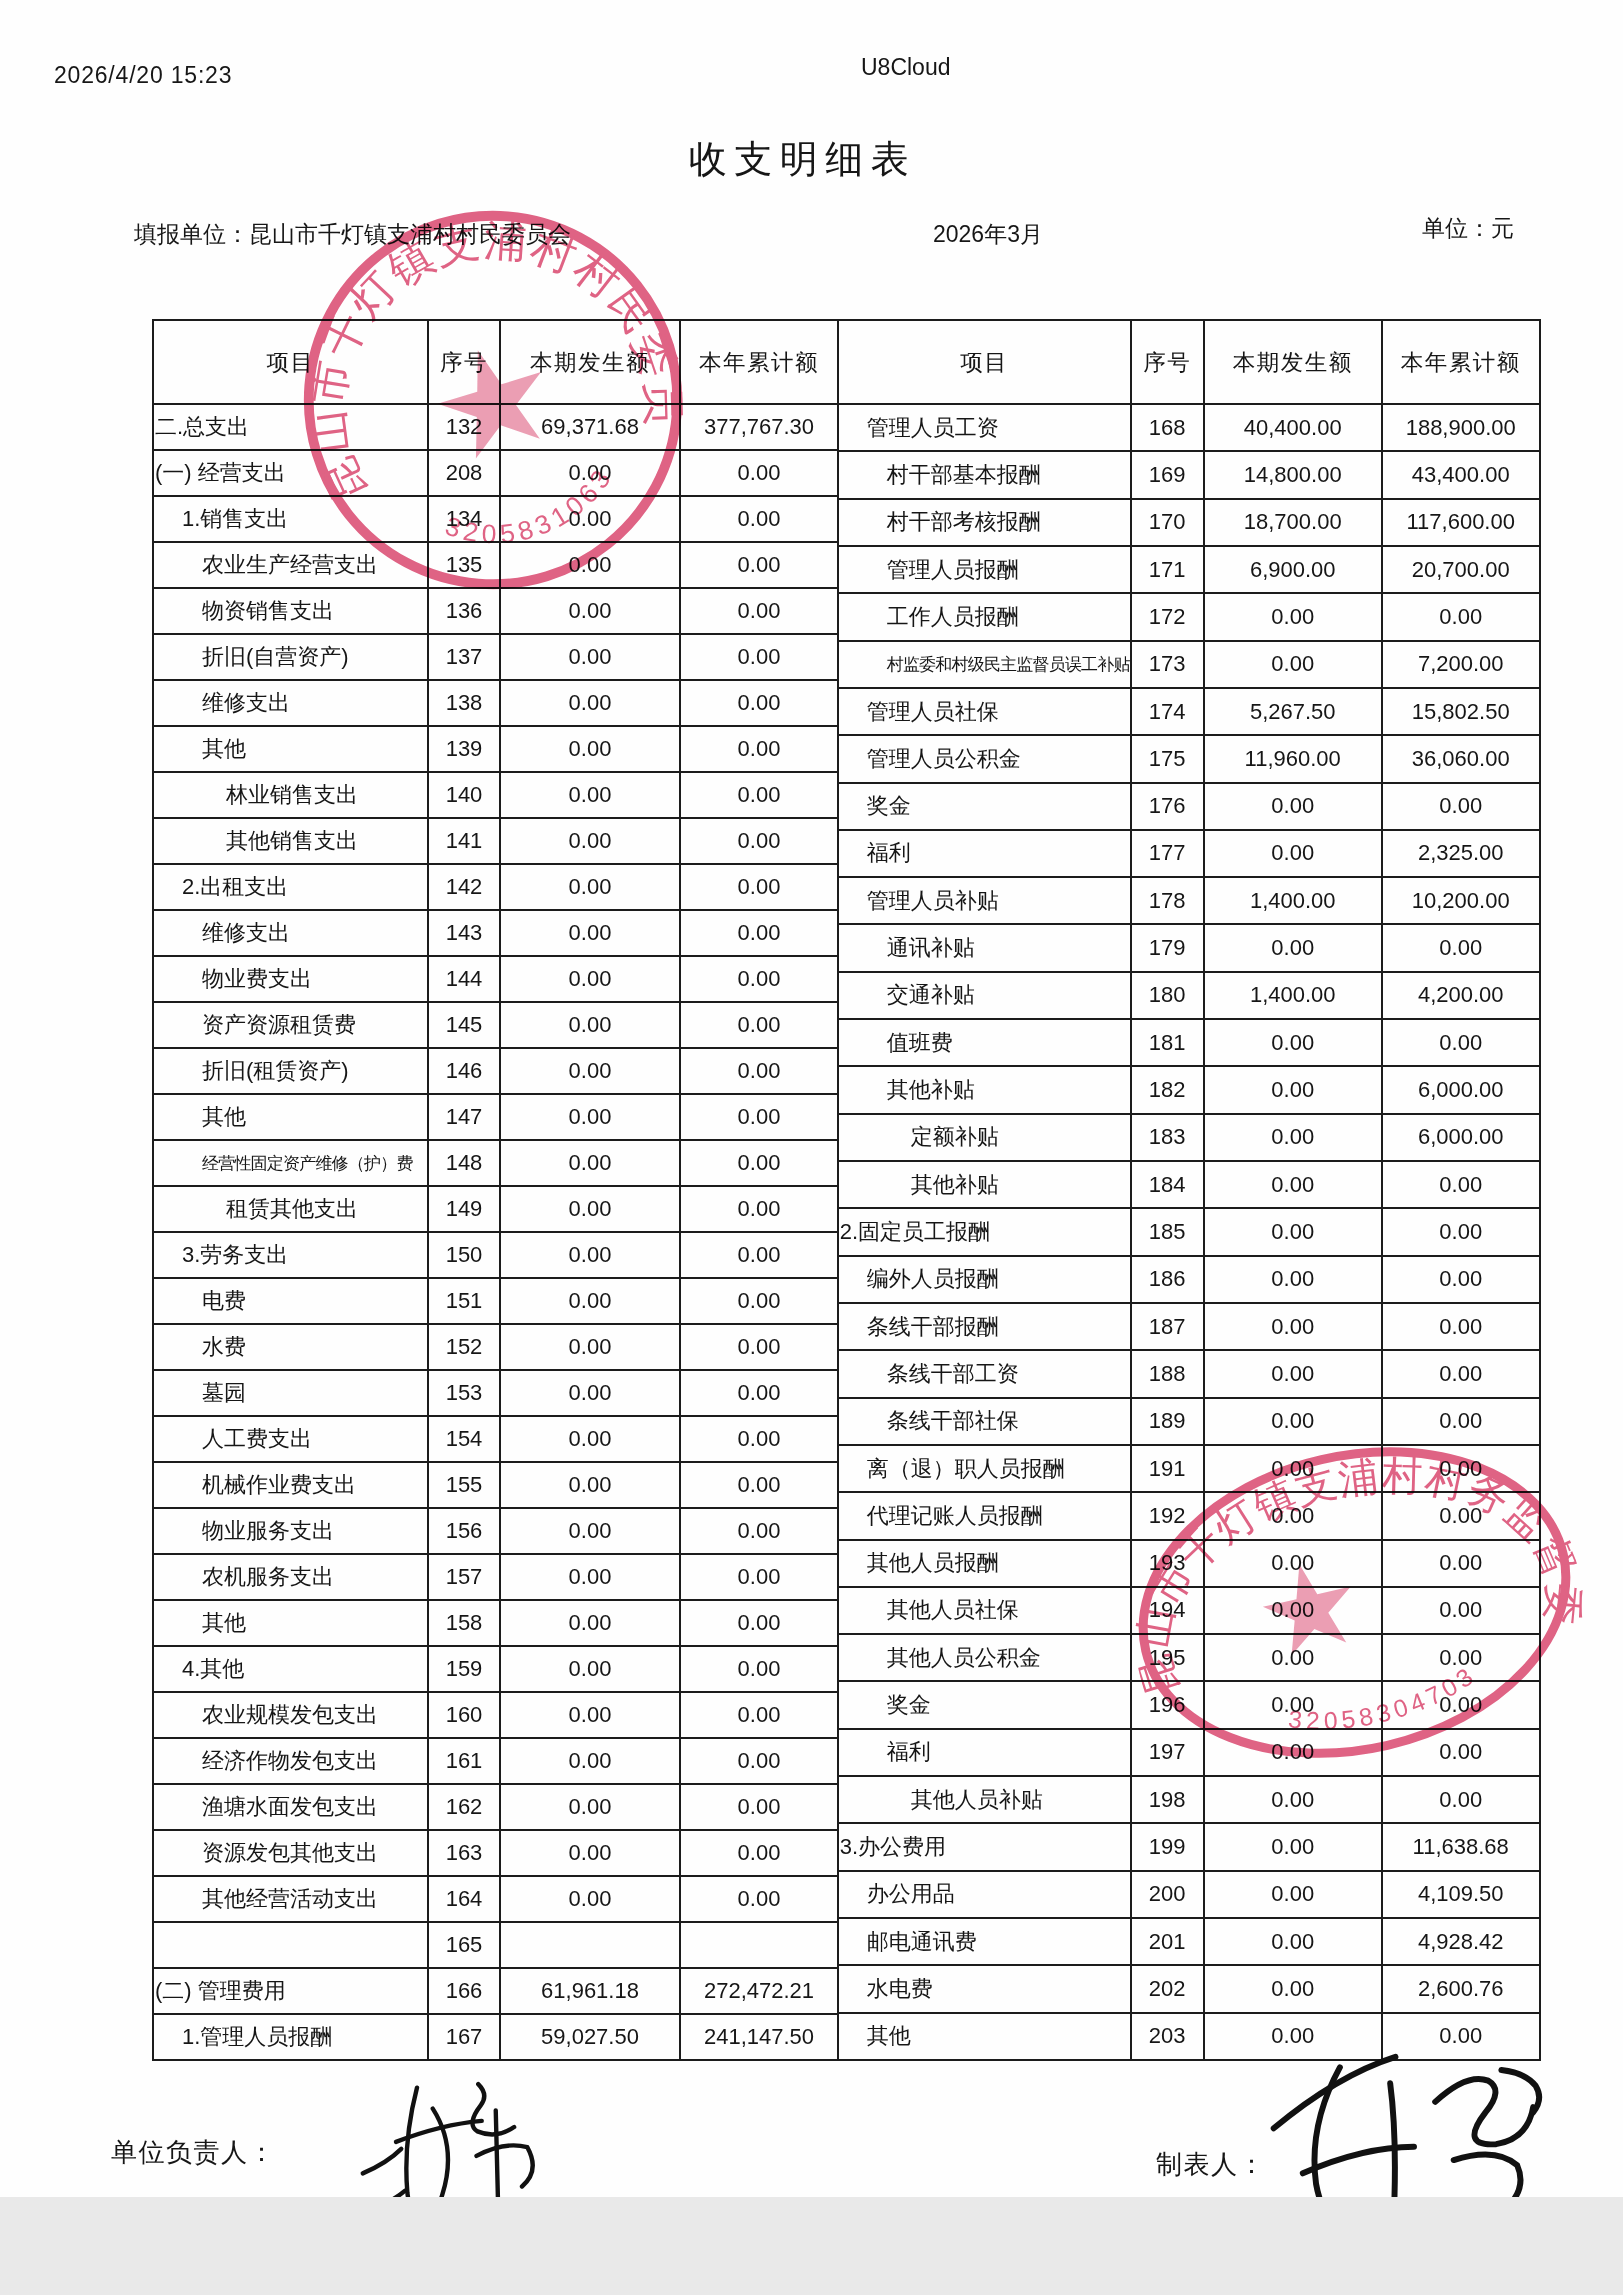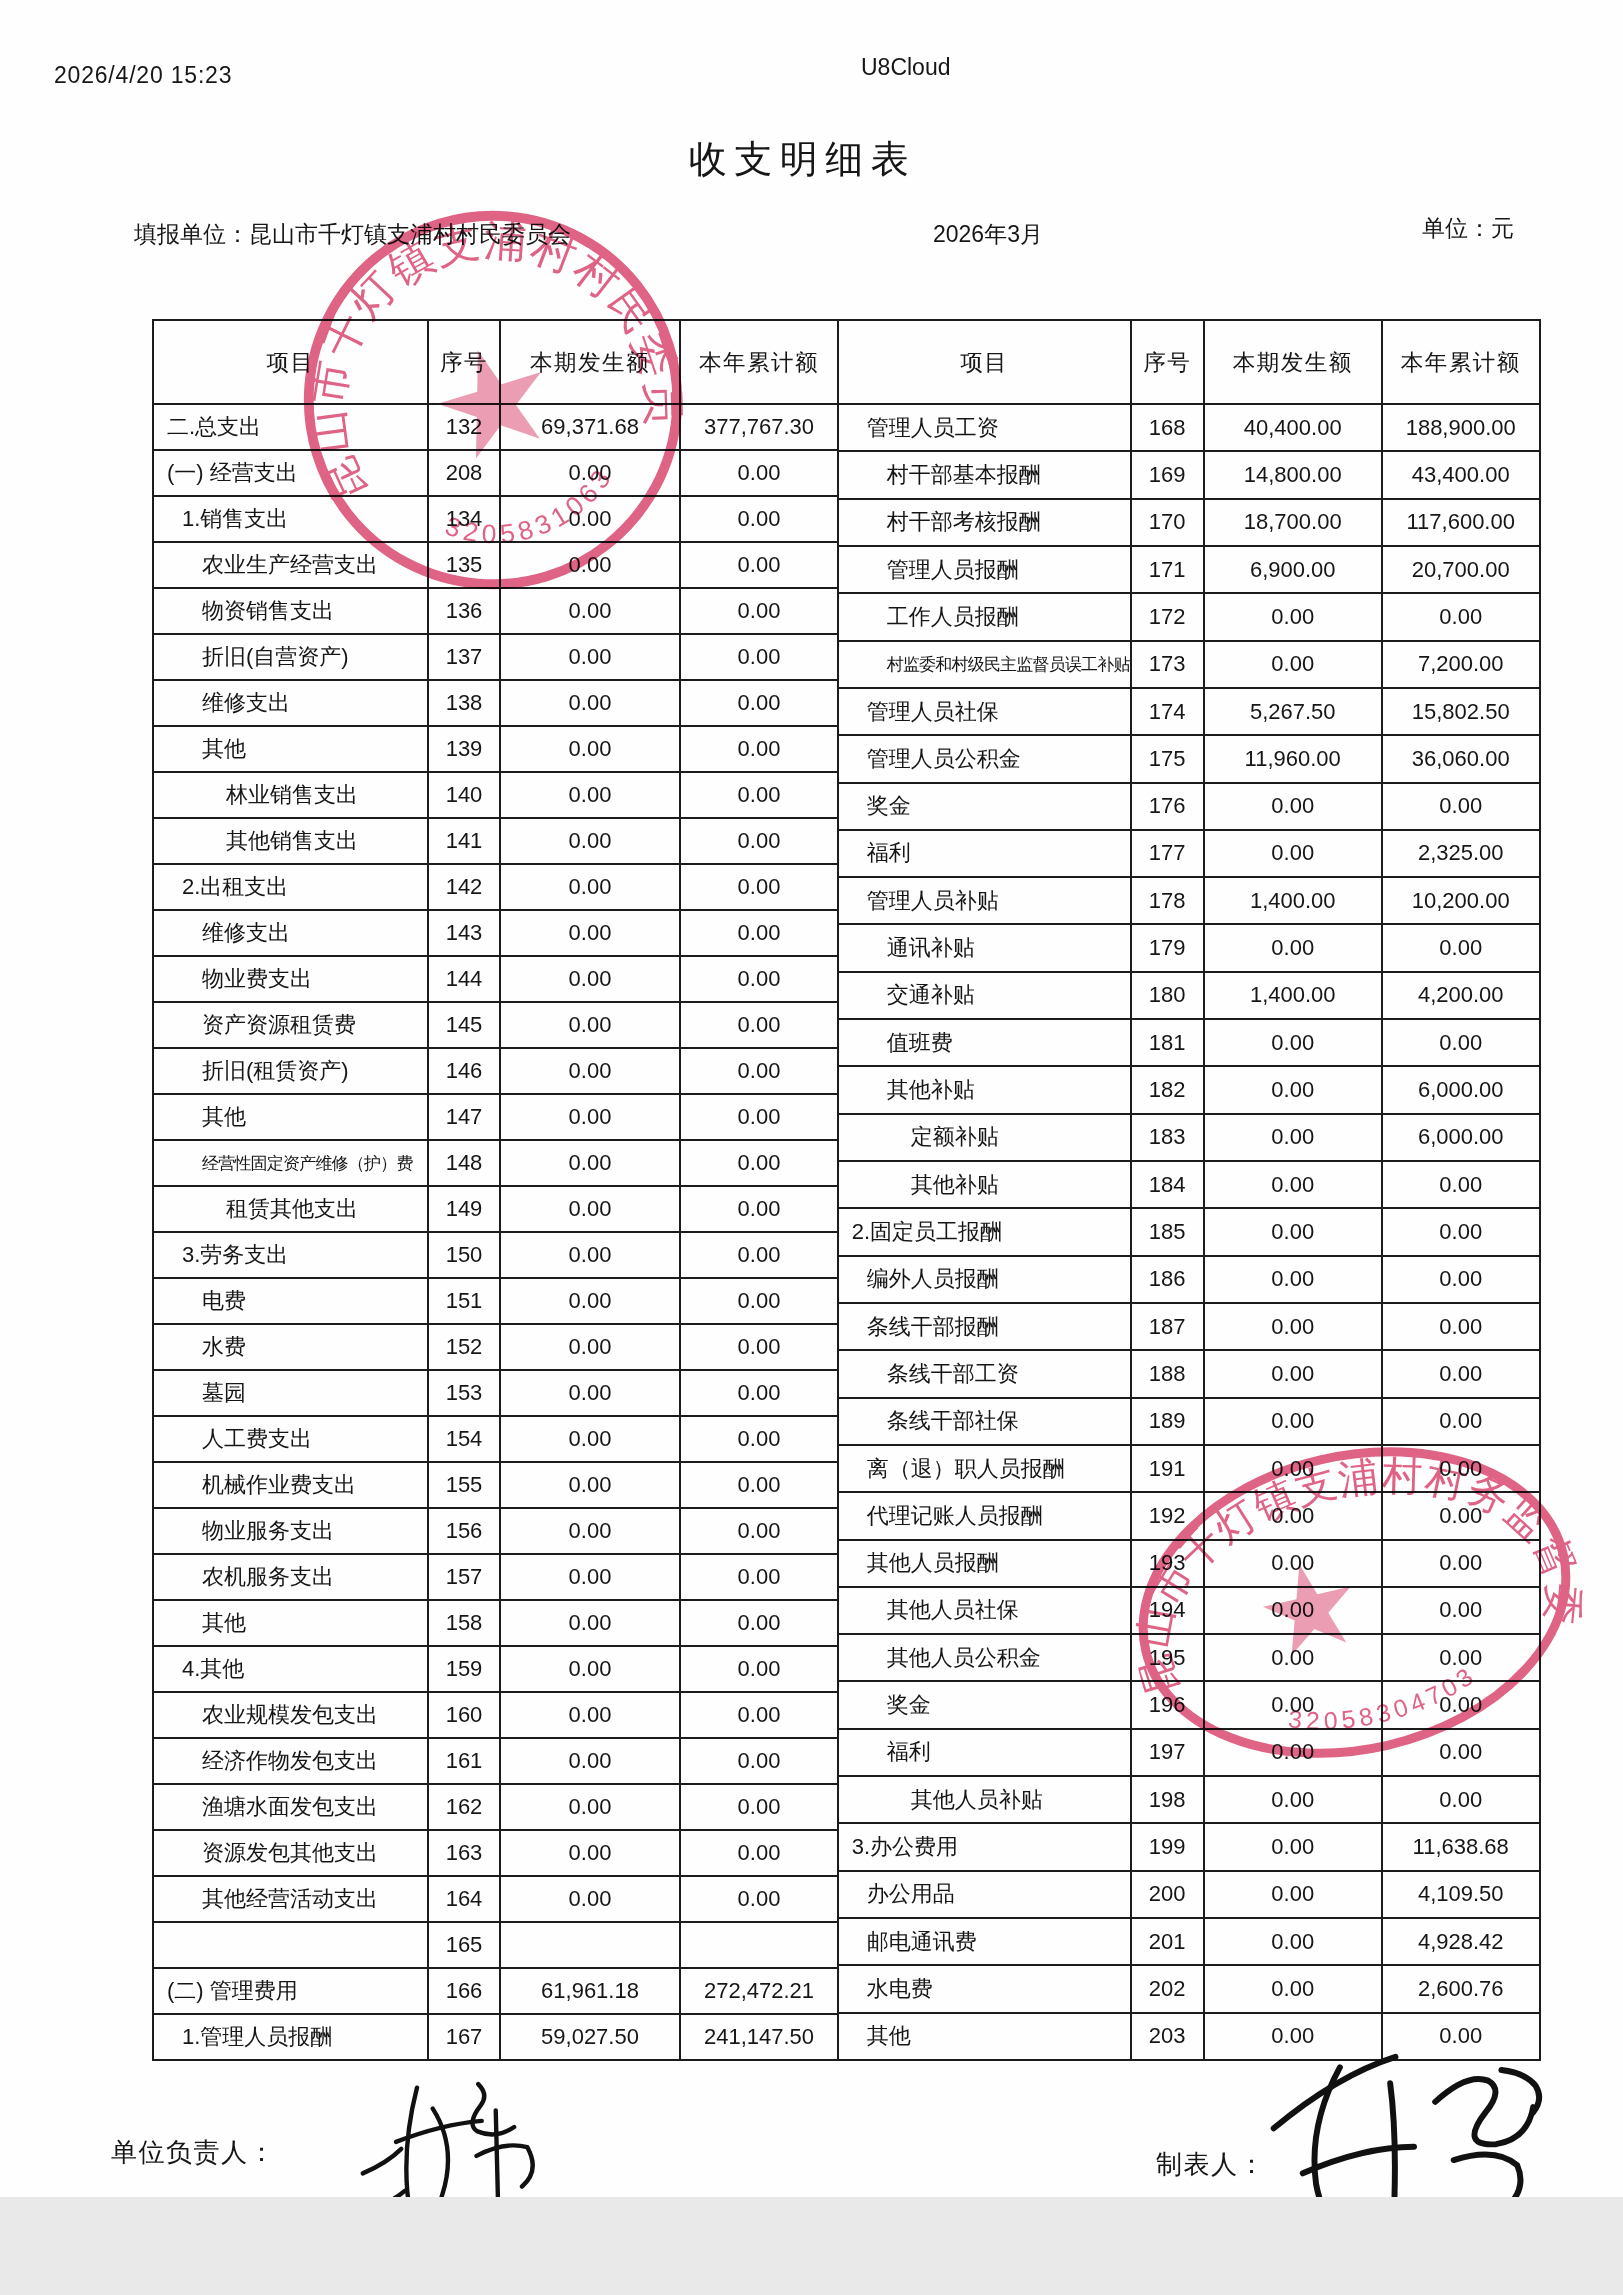--- a/index.html
+++ b/index.html
@@ -14,21 +14,21 @@
   #unit-label{left:1422px;top:213px;font-size:23px;}
   #table-wrap{left:152px;top:319px;display:flex;}
   table.tbl{border-collapse:collapse;table-layout:fixed;}
   table.tbl + table.tbl{margin-left:-2.3px;}
   .tbl th,.tbl td{border:2.3px solid #1c1c1c;padding:0;font-weight:normal;
         font-size:22px;text-align:center;overflow:hidden;white-space:nowrap;}
   .tbl thead tr{height:84px;}
   .tbl tbody tr{height:46px;}
   .tbl th{font-size:22.5px;letter-spacing:1.5px;}
   td.item{text-align:left;}
-  td.ind0{padding-left:13px;}
+  td.ind0{padding-left:1px;}
   td.ind1{padding-left:28px;}
   td.ind2{padding-left:48px;}
   td.ind3{padding-left:72px;}
   td.small{font-size:17px;letter-spacing:-0.8px;}
   .seal{pointer-events:none;mix-blend-mode:multiply;opacity:.82;}
   .sig{pointer-events:none;}
   .sig-label{font-size:26px;letter-spacing:1.5px;}
   #responsible-label{left:111px;top:2135px;}
   #tabulator-label{left:1156px;top:2147px;}
 </style>

